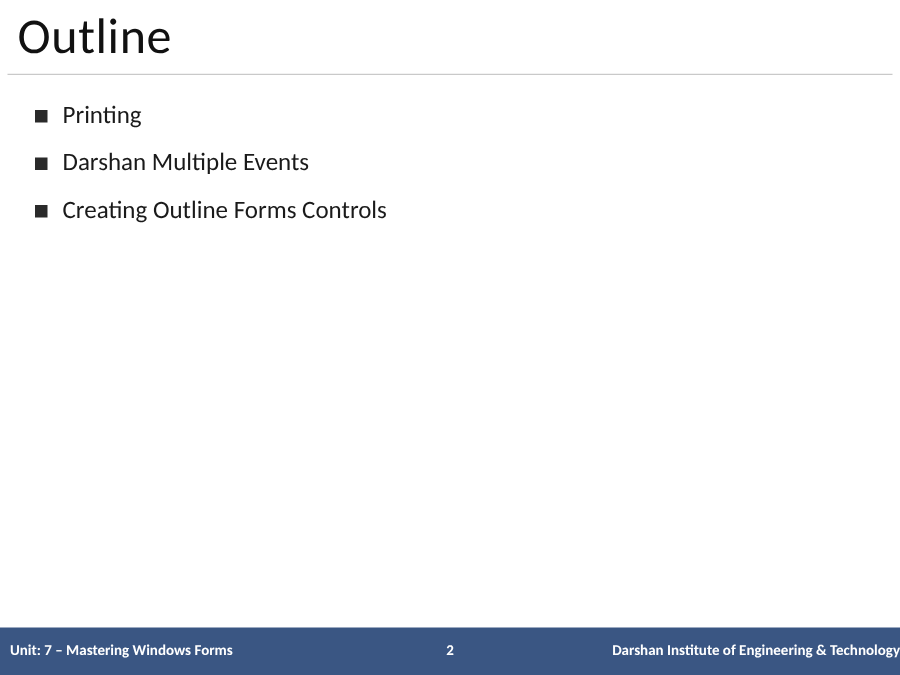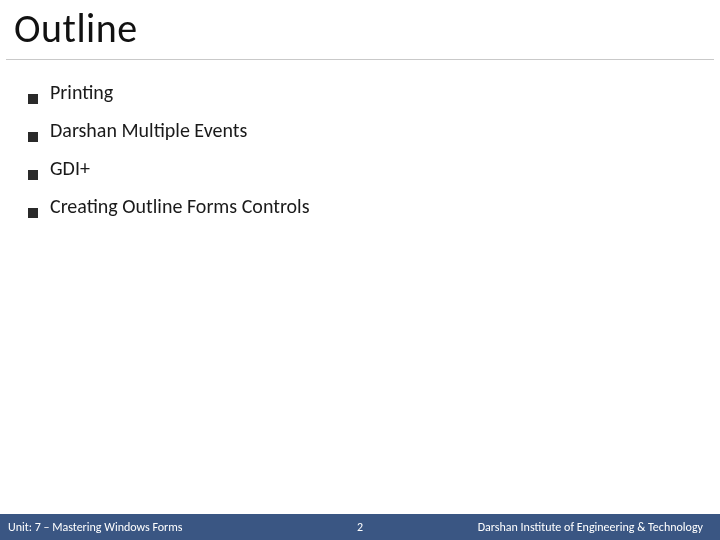--- a/index.html
+++ b/index.html
@@ -2,27 +2,27 @@
 <html><head>
 <meta charset="utf-8">
 <style>
   * { margin: 0; padding: 0; box-sizing: border-box; }
   html, body { width: 720px; height: 540px; font-family: Calibri, "Segoe UI", Arial, sans-serif; background: #fff; color: #1a1a1a; }
   .slide { width: 720px; height: 540px; position: relative; border-radius: 27px; }
   .title-block { padding: 4px 14px 6px 14px; }
   .title { font-size: 40px; font-weight: 400; color: #111; letter-spacing: 0.5px; }
   .hr { height: 1px; background: #c9c9c9; margin: 0 6px 0 6px; }
   .content { padding: 12px 28px 0 28px; }
-  .item { display: flex; align-items: flex-end; margin: 8px 0 14px 0; }
+  .item { display: flex; align-items: flex-start; margin: 8px 0 14px 0; }
   .bullet { width: 10px; height: 10px; background: #2a2a2a; margin-top: 8px; margin-right: 12px; flex: 0 0 auto; }
   .item-text { font-size: 20px; color: #1a1a1a; }
-  .footer { position: absolute; left: 0; right: 0; bottom: 0; height: 26px; background: #3a5683; color: #fff; display: flex; align-items: center; font-size: 12px; font-weight: 400; }
+  .footer { position: absolute; left: 0; right: 0; bottom: 0; height: 38px; background: #3a5683; color: #fff; display: flex; align-items: center; font-size: 12px; font-weight: 700; }
   .footer .left { flex: 0 0 auto; padding-left: 8px; }
   .footer .center { position: absolute; left: 0; right: 0; text-align: center; pointer-events: none; }
-  .footer .right { margin-left: auto; padding-right: 17px; }
+  .footer .right { margin-left: auto; padding-right: 0; }
 </style>
 </head>
 <body>
 
 <div class="slide">
 
   <div class="title-block">
     <div class="title">Outline</div>
   </div>
   <div class="hr"></div>
@@ -31,24 +31,20 @@
     <div class="item">
       <span class="bullet"></span>
       <span class="item-text">Printing</span>
     </div>
     <div class="item">
       <span class="bullet"></span>
       <span class="item-text">Darshan Multiple Events</span>
     </div>
     <div class="item">
       <span class="bullet"></span>
-      <span class="item-text">GDI+</span>
-    </div>
-    <div class="item">
-      <span class="bullet"></span>
       <span class="item-text">Creating Outline Forms Controls</span>
     </div>
   </div>
 
   <div class="footer">
     <div class="left">Unit: 7 – Mastering Windows Forms</div>
     <div class="center">2</div>
     <div class="right">Darshan Institute of Engineering &amp; Technology</div>
   </div>
 

